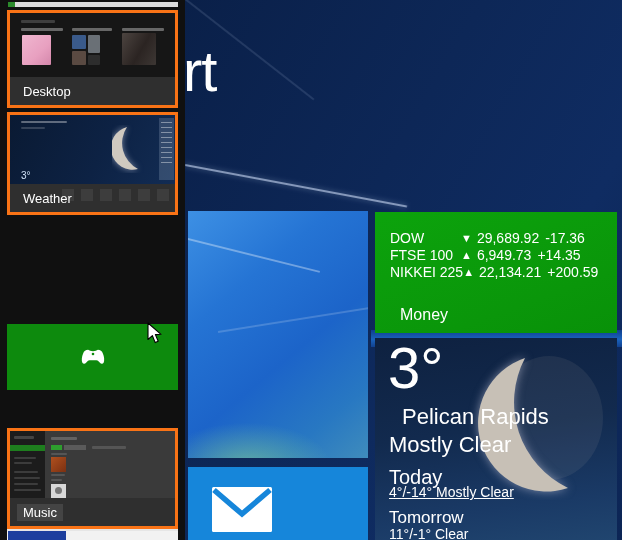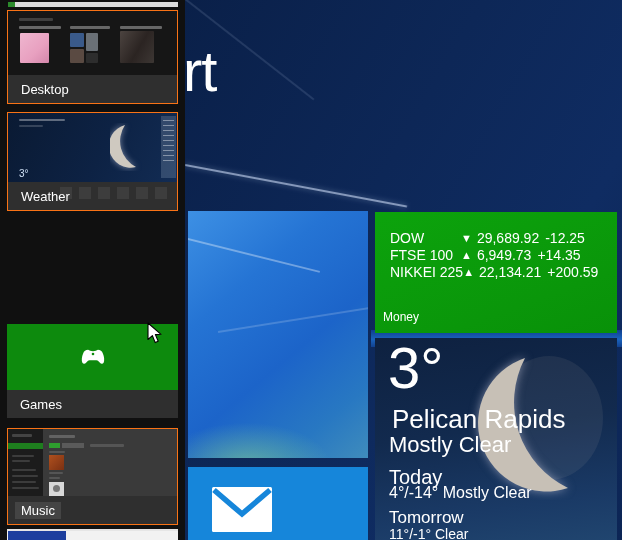--- a/index.html
+++ b/index.html
@@ -24,38 +24,38 @@
     transform-origin:left center;}
   .tile-desktop .green-glow{position:absolute;left:-30px;bottom:-40px;width:220px;height:110px;
     background:radial-gradient(55% 55% at 40% 70%,rgba(150,225,135,.5),rgba(150,225,135,0) 70%);}
   .tile-money{left:375px;top:212px;width:242px;height:121px;
     background:linear-gradient(160deg,#0ca30c,#0a960a 70%,#089108);}
   .quote-rows{position:absolute;left:15px;top:18px;right:8px;}
   .quote-row{display:flex;font-size:14px;line-height:17px;white-space:nowrap;}
   .quote-symbol{flex:0 0 71px;}
   .quote-arrow{margin-right:5px;font-size:11px;line-height:17px;}
   .quote-value{margin-right:6px;}
-  .tile-caption{position:absolute;left:8px;bottom:9px;font-size:12px;}
+  .tile-caption{position:absolute;left:25px;bottom:9px;font-size:16px;}
   .tile-weather{left:375px;top:338px;width:242px;height:202px;
     background:linear-gradient(172deg,#0e2140 0%,#122a4e 45%,#1a3a66 80%,#20456f 100%);}
   .wx-temp{position:absolute;left:13px;top:-4px;font-size:58px;font-weight:300;}
-  .wx-loc{position:absolute;left:17px;top:66px;font-size:26px;font-weight:300;}
+  .wx-loc{position:absolute;left:27px;top:66px;font-size:22px;font-weight:300;}
   .wx-cond{position:absolute;left:14px;top:94px;font-size:22px;font-weight:300;}
   .wx-s1{position:absolute;left:14px;top:128px;font-size:20px;}
-  .wx-s2{position:absolute;left:14px;top:146px;font-size:16px;}
+  .wx-s2{position:absolute;left:14px;top:146px;font-size:14px;text-decoration:underline;}
   .wx-s3{position:absolute;left:14px;top:170px;font-size:17px;}
   .wx-s4{position:absolute;left:14px;top:188px;font-size:14px;}
   .moon-svg{position:absolute;right:14px;top:12px;}
   .tile-mail{left:188px;top:467px;width:180px;height:73px;background:#1686da;}
   .mail-env{position:absolute;left:24px;top:20px;}
   
   .sidebar{position:absolute;left:0;top:0;width:185px;height:540px;background:#101010;}
   .top-peek{position:absolute;left:8px;top:2px;width:170px;height:5px;background:#dcdcdc;}
   .top-peek .g{position:absolute;left:0;top:0;width:7px;height:5px;background:#2c8a2c;}
-  .card{position:absolute;left:7px;width:171px;border:1px solid #f97316;box-sizing:border-box;
+  .card{position:absolute;left:7px;width:171px;border:3px solid #f97316;box-sizing:border-box;
     background:#1a1a1a;}
   .card-shot{position:relative;overflow:hidden;}
   .card-label{position:relative;height:28px;background:#2f2f2f;font-size:13px;color:#fff;
     display:flex;align-items:center;padding-left:13px;box-sizing:border-box;}
   .blur-line{position:absolute;background:rgba(255,255,255,.35);height:3px;border-radius:1px;}
   .blur-dark{position:absolute;background:rgba(255,255,255,.14);border-radius:1px;}
   
   .shot-desktop{height:64px;background:#161616;}
   .album{position:absolute;border-radius:1px;}
   
@@ -110,21 +110,21 @@
     <div class="dstreak" style="left:30px;top:120px;width:170px;transform:rotate(-9deg);opacity:.5;"></div>
     <div class="green-glow"></div>
   </div>
 
   <div class="tile tile-money">
     <div class="quote-rows">
       <div class="quote-row">
         <span class="quote-symbol">DOW</span>
         <span class="quote-arrow">▼</span>
         <span class="quote-value">29,689.92</span>
-        <span class="quote-change">-12.25</span>
+        <span class="quote-change">-17.36</span>
       </div>
       <div class="quote-row">
         <span class="quote-symbol">FTSE 100</span>
         <span class="quote-arrow">▲</span>
         <span class="quote-value">6,949.73</span>
         <span class="quote-change">+14.35</span>
       </div>
       <div class="quote-row">
         <span class="quote-symbol">NIKKEI 225</span>
         <span class="quote-arrow">▲</span>
@@ -212,23 +212,20 @@
       </div>
     </div>
 
 
     <div class="card card-games" style="top:324px;">
       <div class="card-shot shot-games">
         <svg width="26" height="18" viewBox="0 0 24 16">
           <path fill="#ffffff" d="M7.5,1.4 C8.6,2.3 10,2.6 12,2.6 C14,2.6 15.4,2.3 16.5,1.4 C18.8,1.5 20.2,2.5 21.2,4.9 C22.3,7.6 22.8,11.4 21.8,13.3 C21,14.8 19.3,14.5 18.2,13.1 C17.2,11.8 16.6,10.9 15.2,10.9 L8.8,10.9 C7.4,10.9 6.8,11.8 5.8,13.1 C4.7,14.5 3,14.8 2.2,13.3 C1.2,11.4 1.7,7.6 2.8,4.9 C3.8,2.5 5.2,1.5 7.5,1.4 Z"></path>
           <circle cx="12" cy="5.2" r="1.2" fill="#0d8a0d"></circle>
         </svg>
-      </div>
-      <div class="card-label" style="background:#2f2f2f;">
-        <span>Games</span>
       </div>
     </div>
 
     <div class="card" style="top:428px;">
       <div class="card-shot shot-music">
         <div class="m-side"></div>
         <div class="blur-line" style="left:4px;top:5px;width:20px;opacity:.5;"></div>
         <div class="m-green-row"></div>
         <div class="blur-dark" style="left:4px;top:26px;width:22px;height:2px;"></div>
         <div class="blur-dark" style="left:4px;top:31px;width:18px;height:2px;"></div>

